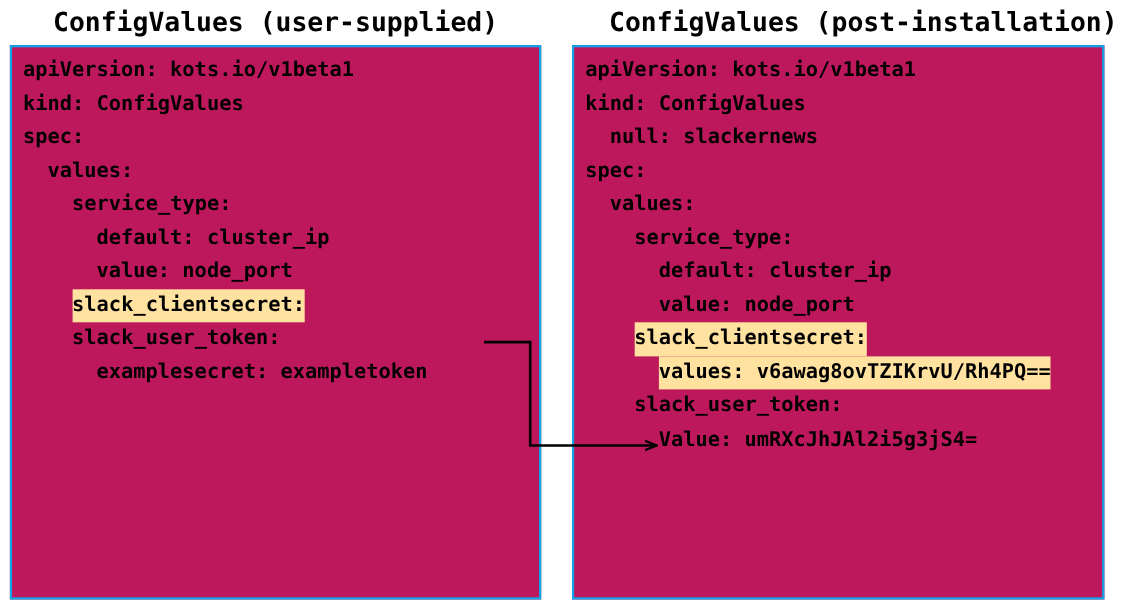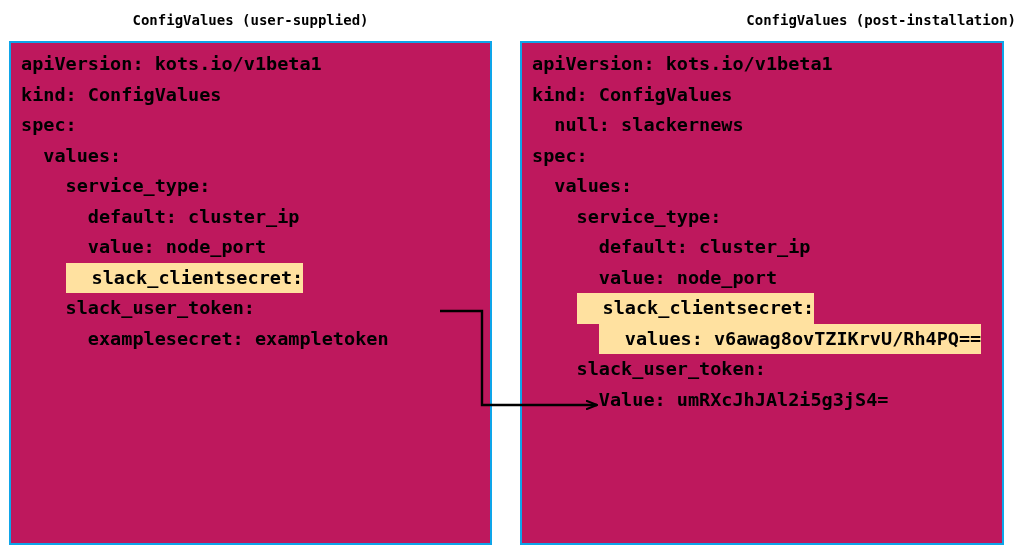--- a/index.html
+++ b/index.html
@@ -19,21 +19,21 @@
     position: absolute;
     left: 0; top: 0;
     width: 1019px;
     height: 559px;
   }
 
   
   .panel-title {
     position: absolute;
     font-family: "DejaVu Sans Mono", "Liberation Mono", monospace;
-    font-size: 14px;
+    font-size: 24px;
     font-weight: bold;
     color: #000000;
     letter-spacing: 0px;
     white-space: nowrap;
     text-align: center;
     line-height: 28px;
   }
   #title-left  { left: 9px;   top: 6px;  width: 483px; }
   #title-right { left: 532px; top: 6px;  width: 484px; text-align: right; }
 
@@ -66,21 +66,20 @@
   }
   #box-left .code-lines  { padding-top: 6px; padding-left: 10px; }
   #box-right .code-lines { padding-top: 6px; padding-left: 10px; }
 
   .code-line .seg {
     display: inline-block;
     white-space: pre;
   }
   .code-line .seg.hl {
     background: #ffe1a0;
-    padding-left: 26px;
   }
 
   
   .connector {
     position: absolute;
     left: 0; top: 0;
     width: 1019px;
     height: 559px;
     pointer-events: none;
   }

